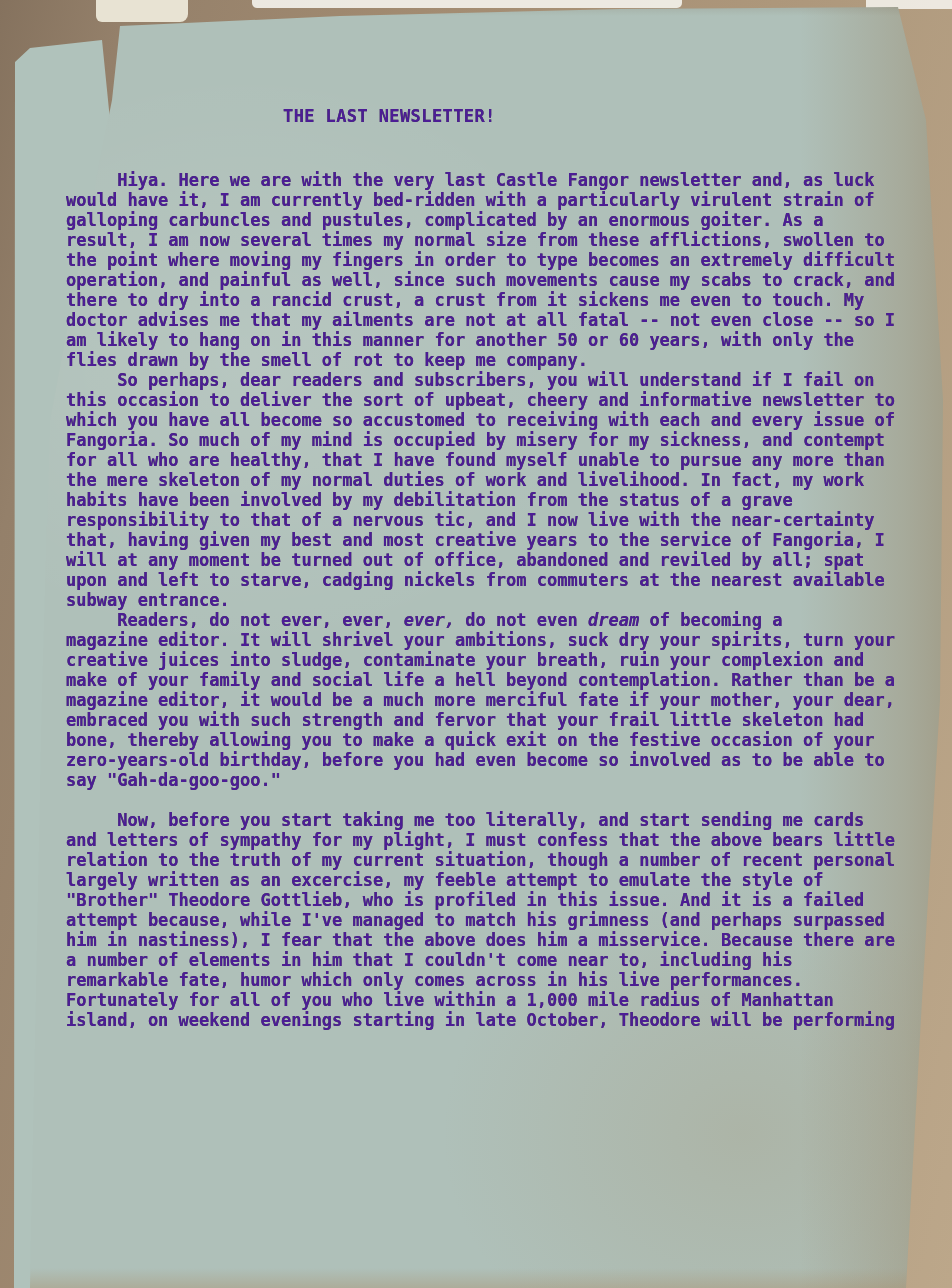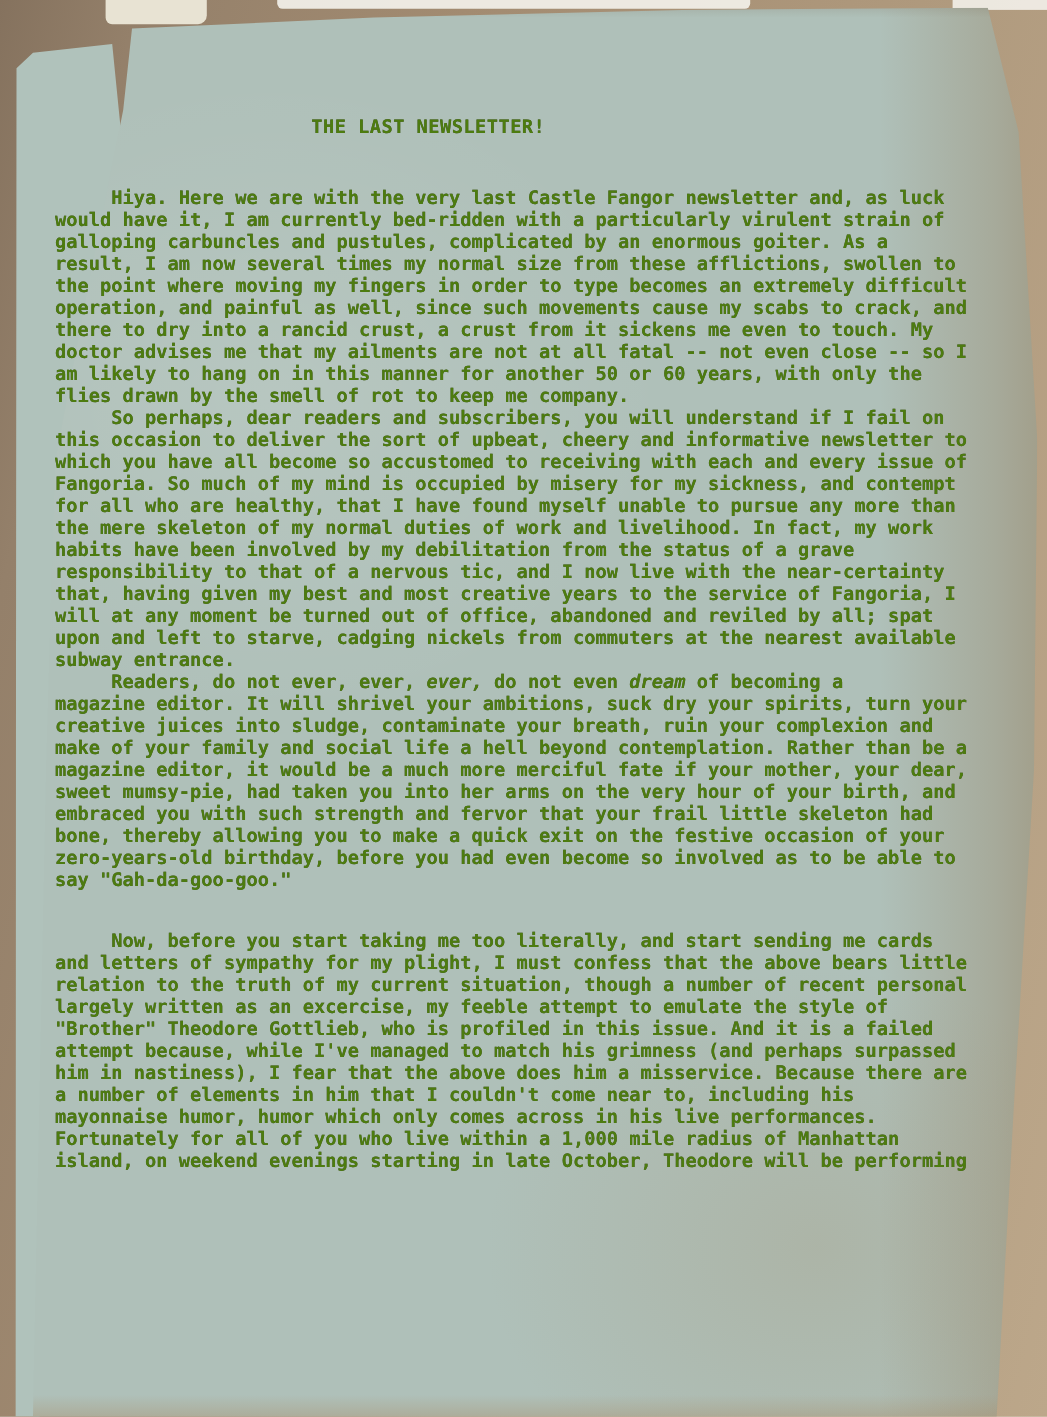--- a/index.html
+++ b/index.html
@@ -30,33 +30,33 @@
       linear-gradient(0deg,rgba(168,146,112,.42) 0px,rgba(168,146,112,0) 20px),
       linear-gradient(90deg,rgba(235,232,220,.55) 0 2px,rgba(90,105,99,.22) 2px 6px,rgba(0,0,0,0) 16px),
       linear-gradient(180deg,rgba(120,104,82,.28) 0,rgba(120,104,82,0) 16px),
       linear-gradient(90deg,rgba(0,0,0,0) 84%,rgba(150,128,96,.34) 95%,rgba(150,128,96,.55) 100%),
       radial-gradient(ellipse 430px 360px at 78% 88%,rgba(165,147,115,.26),rgba(165,147,115,0) 70%),
       radial-gradient(ellipse 520px 420px at 26% 28%,rgba(255,255,255,.10),rgba(255,255,255,0) 70%),
       #afc0b9;
     filter:drop-shadow(-5px 3px 5px rgba(40,50,45,.38));
   }
   
-  .text-layer{position:absolute;inset:0;color:#4d7c0f;}
+  .text-layer{position:absolute;inset:0;color:#4c1d95;}
   .page-title{
     position:absolute;left:283px;top:106px;margin:0;
     font:700 17px/20px "DejaVu Sans Mono",monospace;
     letter-spacing:.4px;text-shadow:0 0 .6px rgba(46,47,41,.85);
   }
   .body-block{
-    position:absolute;left:50px;top:170px;
+    position:absolute;left:66px;top:170px;
     font:700 17px/20px "DejaVu Sans Mono",monospace;
     text-shadow:0 0 .6px rgba(46,47,41,.8);
   }
   .line{white-space:pre;height:20px;}
-  .paragraph.gap{margin-top:36px;}
+  .paragraph.gap{margin-top:20px;}
   em{}
 </style>
 </head>
 <body>
 
 <div class="sliver sliver-a"></div>
 <div class="sliver sliver-b"></div>
 <div class="cream-notch"></div>
 
 <div class="under-page"></div>
@@ -91,33 +91,32 @@
         <div class="line">will at any moment be turned out of office, abandoned and reviled by all; spat</div>
         <div class="line">upon and left to starve, cadging nickels from commuters at the nearest available</div>
         <div class="line">subway entrance.</div>
       </div>
       <div class="paragraph">
         <div class="line">     Readers, do not ever, ever, <em>ever,</em> do not even <em>dream</em> of becoming a</div>
         <div class="line">magazine editor. It will shrivel your ambitions, suck dry your spirits, turn your</div>
         <div class="line">creative juices into sludge, contaminate your breath, ruin your complexion and</div>
         <div class="line">make of your family and social life a hell beyond contemplation. Rather than be a</div>
         <div class="line">magazine editor, it would be a much more merciful fate if your mother, your dear,</div>
-        <div class="line">sweet mumsy-pie, had taken you into her arms on the very hour of your birth, and</div>
         <div class="line">embraced you with such strength and fervor that your frail little skeleton had</div>
         <div class="line">bone, thereby allowing you to make a quick exit on the festive occasion of your</div>
         <div class="line">zero-years-old birthday, before you had even become so involved as to be able to</div>
         <div class="line">say "Gah-da-goo-goo."</div>
       </div>
       <div class="paragraph gap">
         <div class="line">     Now, before you start taking me too literally, and start sending me cards</div>
         <div class="line">and letters of sympathy for my plight, I must confess that the above bears little</div>
         <div class="line">relation to the truth of my current situation, though a number of recent personal</div>
         <div class="line">largely written as an excercise, my feeble attempt to emulate the style of</div>
         <div class="line">"Brother" Theodore Gottlieb, who is profiled in this issue. And it is a failed</div>
         <div class="line">attempt because, while I've managed to match his grimness (and perhaps surpassed</div>
         <div class="line">him in nastiness), I fear that the above does him a misservice. Because there are</div>
         <div class="line">a number of elements in him that I couldn't come near to, including his</div>
-        <div class="line">mayonnaise humor, humor which only comes across in his live performances.</div>
+        <div class="line">remarkable fate, humor which only comes across in his live performances.</div>
         <div class="line">Fortunately for all of you who live within a 1,000 mile radius of Manhattan</div>
         <div class="line">island, on weekend evenings starting in late October, Theodore will be performing</div>
       </div>
     </div>
 </div>
 
 </body></html>

